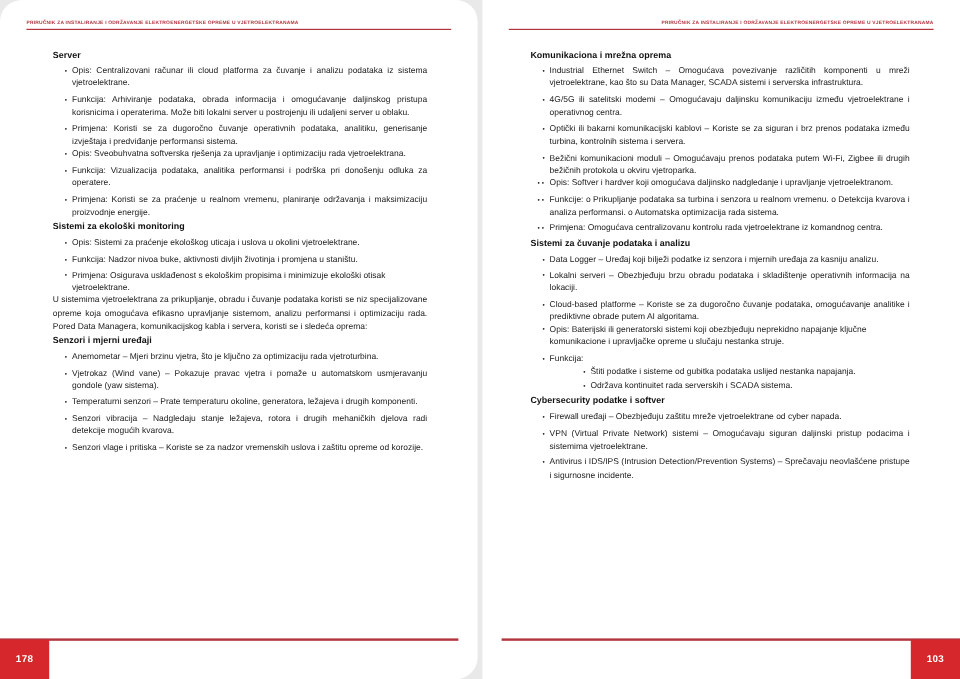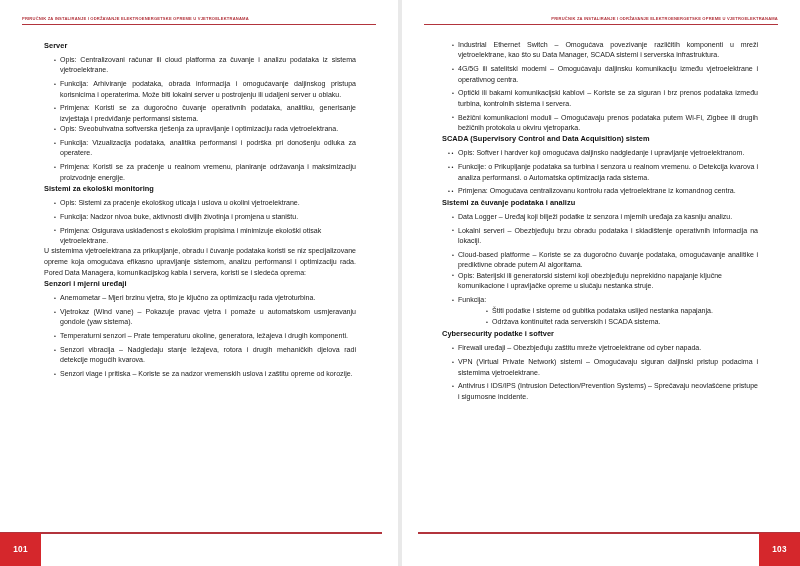--- a/index.html
+++ b/index.html
@@ -20,21 +20,21 @@
     display: flex;
     background: #e9e9e9;
   }
   .page {
     position: relative;
     width: 398px;
     height: 566px;
     background: #ffffff;
     box-sizing: border-box;
   }
-  .page-left  { margin-right: 4px; }
+  .page-left  { margin-right: 4px; border-radius: 18px; }
 
   
   .runhead {
     position: absolute;
     top: 16px;
     left: 22px;
     right: 22px;
     height: 14px;
   }
   .runhead-text {
@@ -218,43 +218,43 @@
         <li>Vjetrokaz (Wind vane) – Pokazuje pravac vjetra i pomaže u automatskom usmjeravanju gondole (yaw sistema).</li>
         <li>Temperaturni senzori – Prate temperaturu okoline, generatora, ležajeva i drugih komponenti.</li>
         <li>Senzori vibracija – Nadgledaju stanje ležajeva, rotora i drugih mehaničkih djelova radi detekcije mogućih kvarova.</li>
         <li>Senzori vlage i pritiska – Koriste se za nadzor vremenskih uslova i zaštitu opreme od korozije.</li>
       </ul>
 
     </div>
 
     <div class="footer">
       <div class="foot-rule"></div>
-      <div class="folio">101</div>
+      <div class="folio">178</div>
     </div>
   </div>
 
   <div class="gutter"></div>
 
   <div class="page page-right">
 
     <div class="runhead">
       <div class="runhead-text">PRIRUČNIK ZA INSTALIRANJE I ODRŽAVANJE ELEKTROENERGETSKE OPREME U VJETROELEKTRANAMA</div>
       <div class="runhead-rule"></div>
     </div>
 
     <div class="column">
 
+      <h2 class="sec">Komunikaciona i mrežna oprema</h2>
       <ul class="bl">
         <li>Industrial Ethernet Switch – Omogućava povezivanje različitih komponenti u mreži vjetroelektrane, kao što su Data Manager, SCADA sistemi i serverska infrastruktura.</li>
         <li>4G/5G ili satelitski modemi – Omogućavaju daljinsku komunikaciju između vjetroelektrane i operativnog centra.</li>
         <li>Optički ili bakarni komunikacijski kablovi – Koriste se za siguran i brz prenos podataka između turbina, kontrolnih sistema i servera.</li>
         <li>Bežični komunikacioni moduli – Omogućavaju prenos podataka putem Wi-Fi, Zigbee ili drugih bežičnih protokola u okviru vjetroparka.</li>
       </ul>
 
-      <h2 class="sec sec-gap">SCADA (Supervisory Control and Data Acquisition) sistem</h2>
       <ul class="bl dbl">
         <li>Opis: Softver i hardver koji omogućava daljinsko nadgledanje i upravljanje vjetroelektranom.</li>
         <li>Funkcije: o Prikupljanje podataka sa turbina i senzora u realnom vremenu. o Detekcija kvarova i analiza performansi. o Automatska optimizacija rada sistema.</li>
         <li>Primjena: Omogućava centralizovanu kontrolu rada vjetroelektrane iz komandnog centra.</li>
       </ul>
 
       <h2 class="sec sec-gap">Sistemi za čuvanje podataka i analizu</h2>
       <ul class="bl">
         <li>Data Logger – Uređaj koji bilježi podatke iz senzora i mjernih uređaja za kasniju analizu.</li>
         <li>Lokalni serveri – Obezbjeđuju brzu obradu podataka i skladištenje operativnih informacija na lokaciji.</li>

